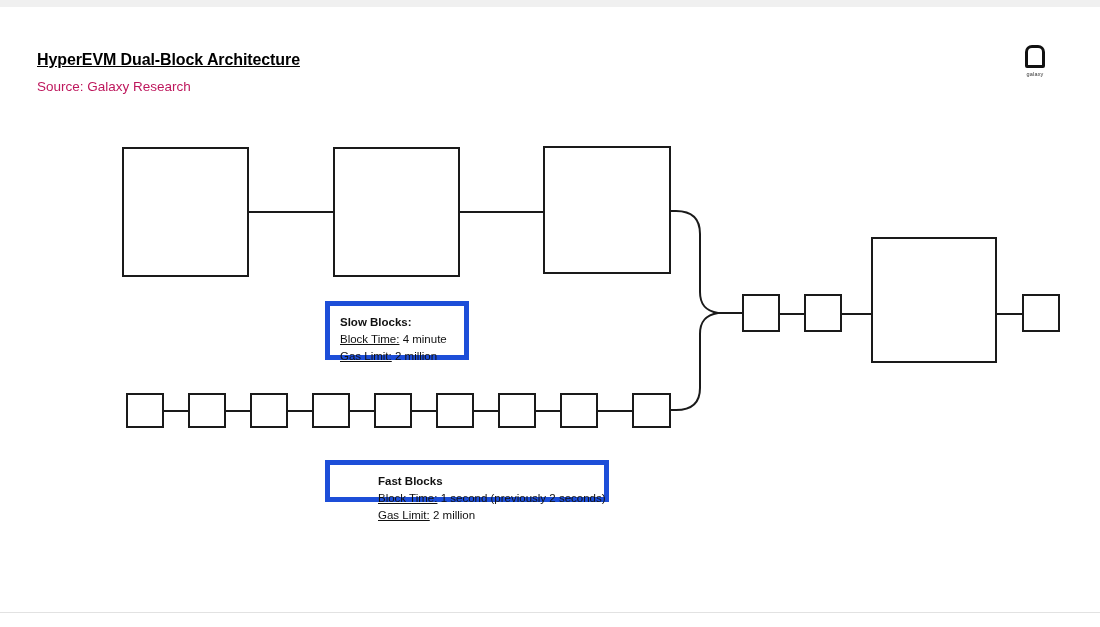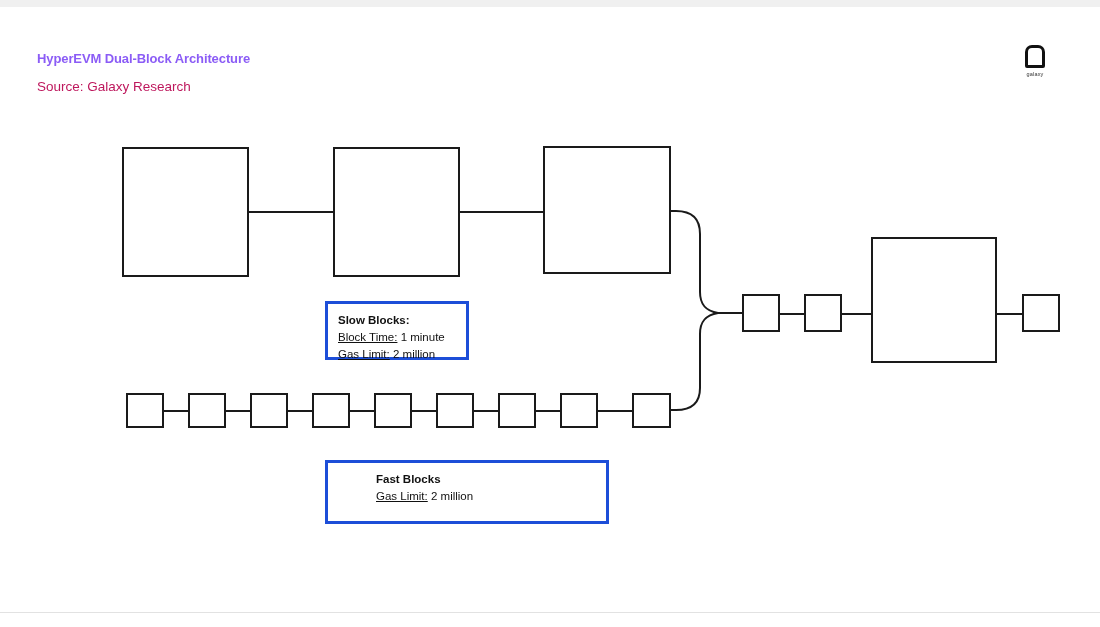--- a/index.html
+++ b/index.html
@@ -9,22 +9,22 @@
     font-family:"Liberation Sans", sans-serif;
     position:relative;overflow:hidden;
     -webkit-font-smoothing:antialiased;
   }
   .top-band{position:absolute;left:0;top:0;width:1100px;height:7px;background:#f0f0f0;}
   .bottom-rule{position:absolute;left:0;top:612px;width:1100px;height:1px;background:#e2e2e2;}
   .canvas{position:absolute;left:0;top:7px;width:1100px;height:605px;background:#ffffff;}
 
   #title{
     position:absolute;left:37px;top:51px;
-    font-size:13px;font-weight:bold;color:#8b5cf6;
-    letter-spacing:-0.1px;white-space:nowrap;
+    font-size:16px;font-weight:bold;color:#000000;
+    letter-spacing:-0.1px;white-space:nowrap;text-decoration:underline;
   }
   #subtitle{
     position:absolute;left:37px;top:79px;
     font-size:13.5px;font-weight:normal;color:#be185d;
     white-space:nowrap;
   }
 
   
   .logo{position:absolute;left:1018px;top:45px;width:34px;height:40px;}
   .logo-mark{
@@ -42,21 +42,21 @@
   .blk{
     position:absolute;box-sizing:border-box;
     border:2px solid #1a1a1a;background:#ffffff;
   }
   .conn{position:absolute;background:#1a1a1a;height:2px;}
   svg.links{position:absolute;left:0;top:0;width:1100px;height:627px;overflow:visible;pointer-events:none;}
 
   
   .callout{
     position:absolute;box-sizing:border-box;
-    border:3px solid #1d4ed8;background:#ffffff;
+    border:5px solid #1d4ed8;background:#ffffff;
     padding:8px 10px 9px 10px;
   }
   .callout .hd{
     font-size:11.5px;font-weight:bold;color:#111;
     line-height:1.45;white-space:nowrap;
   }
   .callout .ln{
     font-size:11.5px;color:#111;line-height:1.5;white-space:nowrap;
   }
   .callout .ln u{}
@@ -112,22 +112,23 @@
 <div class="blk" style="left:742px;top:294px;width:38px;height:38px;"></div>
 <div class="conn" style="left:780px;top:313px;width:24px;"></div>
 <div class="blk" style="left:804px;top:294px;width:38px;height:38px;"></div>
 <div class="conn" style="left:842px;top:313px;width:29px;"></div>
 <div class="blk" style="left:871px;top:237px;width:126px;height:126px;"></div>
 <div class="conn" style="left:997px;top:313px;width:25px;"></div>
 <div class="blk" style="left:1022px;top:294px;width:38px;height:38px;"></div>
 
 <div class="callout" style="left:325px;top:301px;width:144px;height:59px;">
   <div class="hd">Slow Blocks:</div>
-  <div class="ln"><u>Block Time:</u> <span>1 minute</span></div>
+  <div class="ln"><u>Block Time:</u> <span>4 minute</span></div>
   <div class="ln"><u>Gas Limit:</u> <span>2 million</span></div>
 </div>
 
-<div class="callout" style="left:325px;top:460px;width:284px;height:64px;padding-left:48px;">
+<div class="callout" style="left:325px;top:460px;width:284px;height:42px;padding-left:48px;">
   <div class="hd">Fast Blocks</div>
+  <div class="ln"><u>Block Time:</u> <span>1 second (previously 2 seconds)</span></div>
   <div class="ln"><u>Gas Limit:</u> <span>2 million</span></div>
 </div>
 
 <div class="bottom-rule"></div>
 
 </body></html>

